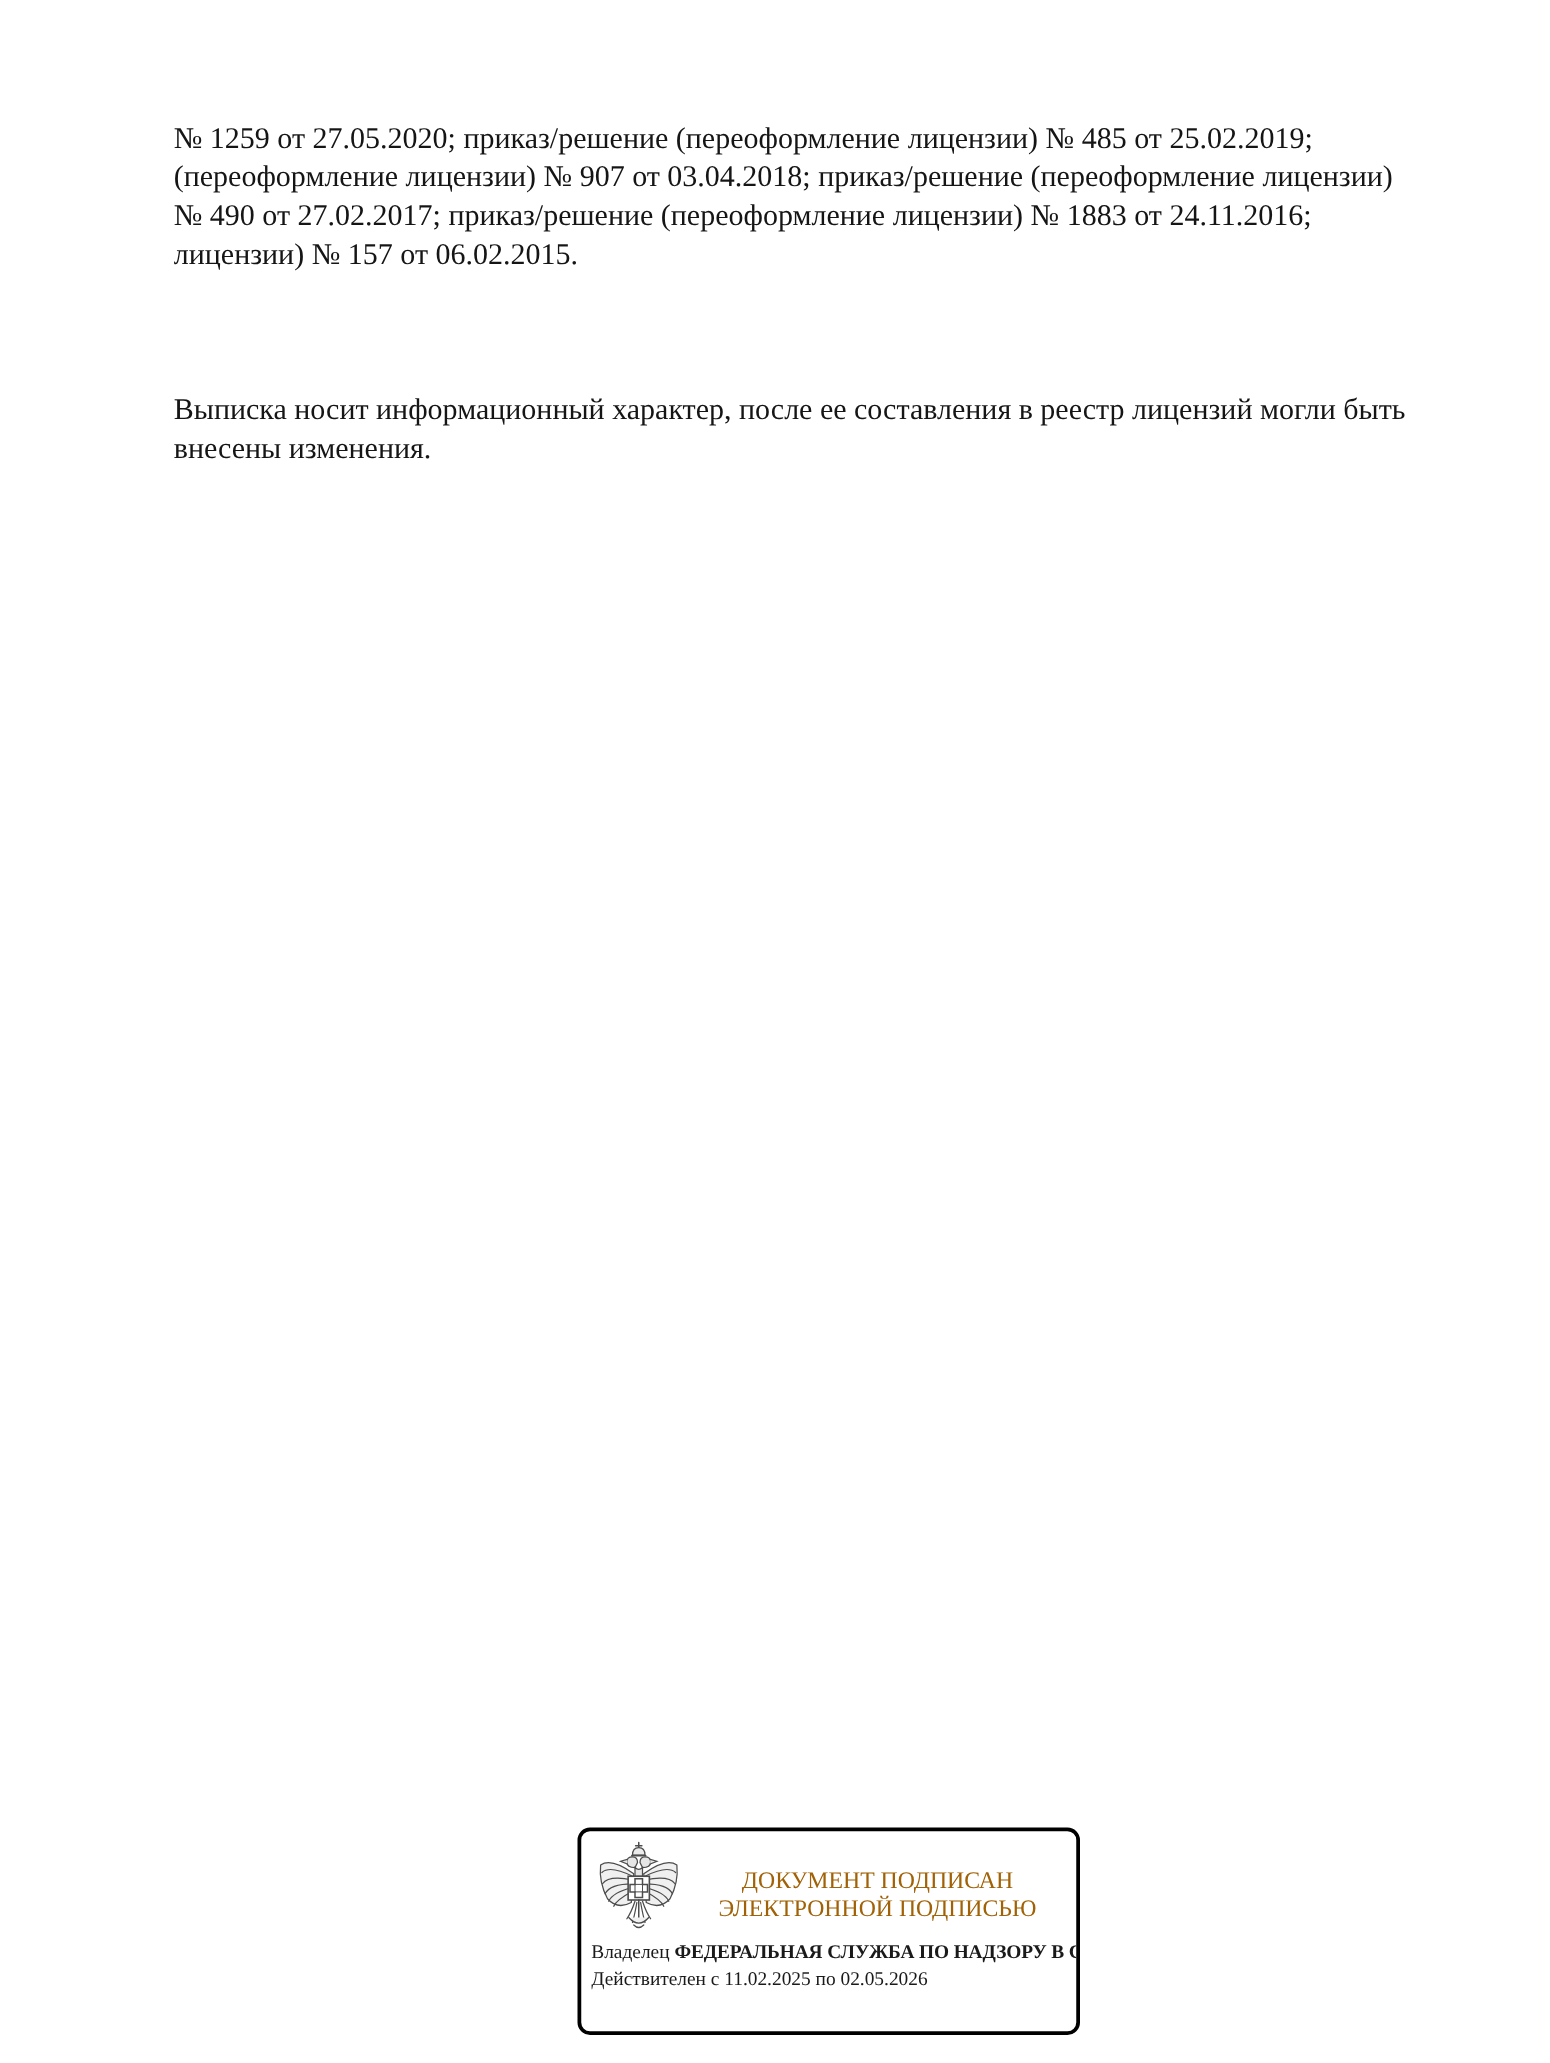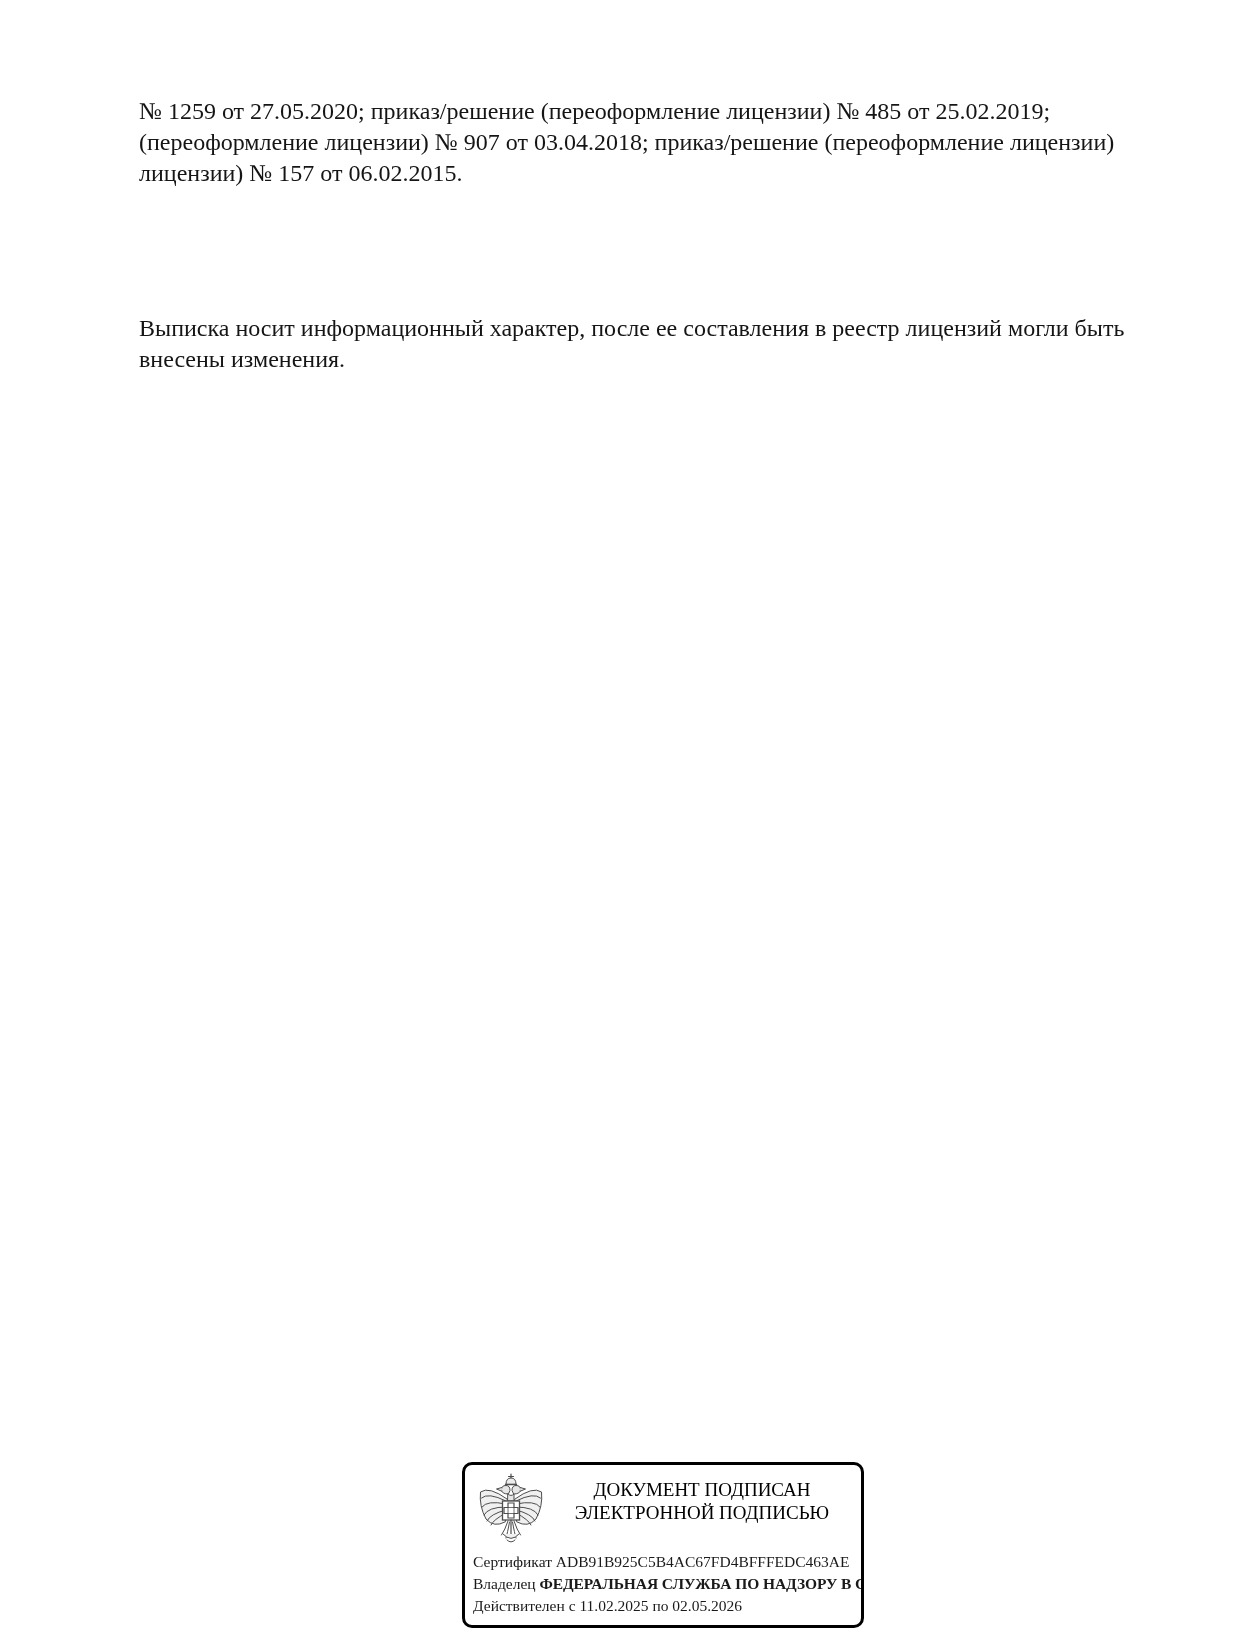--- a/index.html
+++ b/index.html
@@ -41,26 +41,26 @@
   .stamp-emblem {
     position: absolute;
     left: 12px;
     top: 7px;
     width: 68px;
     height: 74px;
   }
   .stamp-title {
     position: absolute;
     left: 84px;
-    top: 13px;
+    top: 28px;
     width: 306px;
     text-align: center;
     font-size: 19px;
     line-height: 23px;
-    color: #000000;
+    color: #a16207;
   }
   .stamp-lines {
     position: absolute;
     left: 8px;
     top: 86px;
     width: 388px;
     font-size: 15.5px;
     line-height: 22px;
     white-space: nowrap;
     overflow: hidden;
@@ -71,20 +71,21 @@
     letter-spacing: -0.1px;
   }
   .stamp-line { height: 22px; overflow: hidden; }
 </style>
 </head>
 <body>
 
 <div class="doc-paragraph para-orders">
   <div class="doc-line">№ 1259 от 27.05.2020; приказ/решение (переоформление лицензии) № 485 от 25.02.2019;</div>
   <div class="doc-line">(переоформление лицензии) № 907 от 03.04.2018; приказ/решение (переоформление лицензии)</div>
+  <div class="doc-line">№ 490 от 27.02.2017; приказ/решение (переоформление лицензии) № 1883 от 24.11.2016;</div>
   <div class="doc-line">лицензии) № 157 от 06.02.2015.</div>
 </div>
 
 <div class="doc-paragraph para-note">
   <div class="doc-line">Выписка носит информационный характер, после ее составления в реестр лицензий могли быть</div>
   <div class="doc-line">внесены изменения.</div>
 </div>
 
 <div class="stamp">
   <span class="stamp-emblem">
@@ -127,17 +128,16 @@
       <path d="M30 68 Q34 72 38 68"></path>
     </svg>
   </span>
 
   <div class="stamp-title">
     <div>ДОКУМЕНТ ПОДПИСАН</div>
     <div>ЭЛЕКТРОННОЙ ПОДПИСЬЮ</div>
   </div>
 
   <div class="stamp-lines">
-    <div class="stamp-line"><span>Сертификат</span>&nbsp;<span>ADB91B925C5B4AC67FD4BFFFEDC463AE</span></div>
     <div class="stamp-line"><span>Владелец</span>&nbsp;<span class="owner-value">ФЕДЕРАЛЬНАЯ СЛУЖБА ПО НАДЗОРУ В СФ</span></div>
     <div class="stamp-line">Действителен с 11.02.2025 по 02.05.2026</div>
   </div>
 </div>
 
 </body></html>

